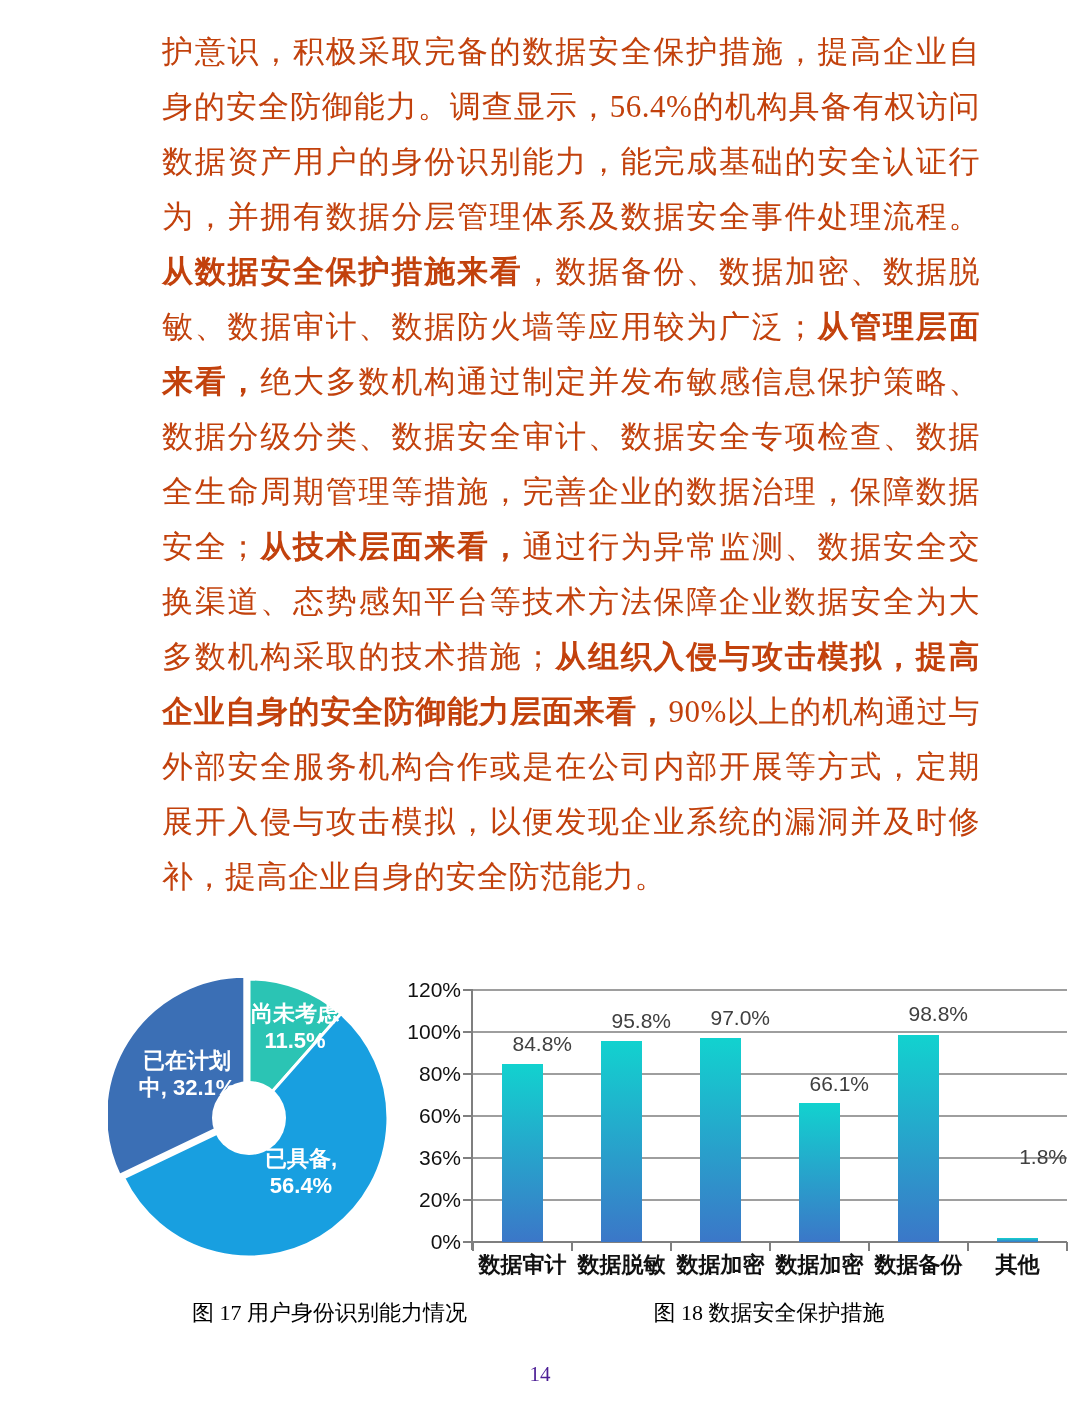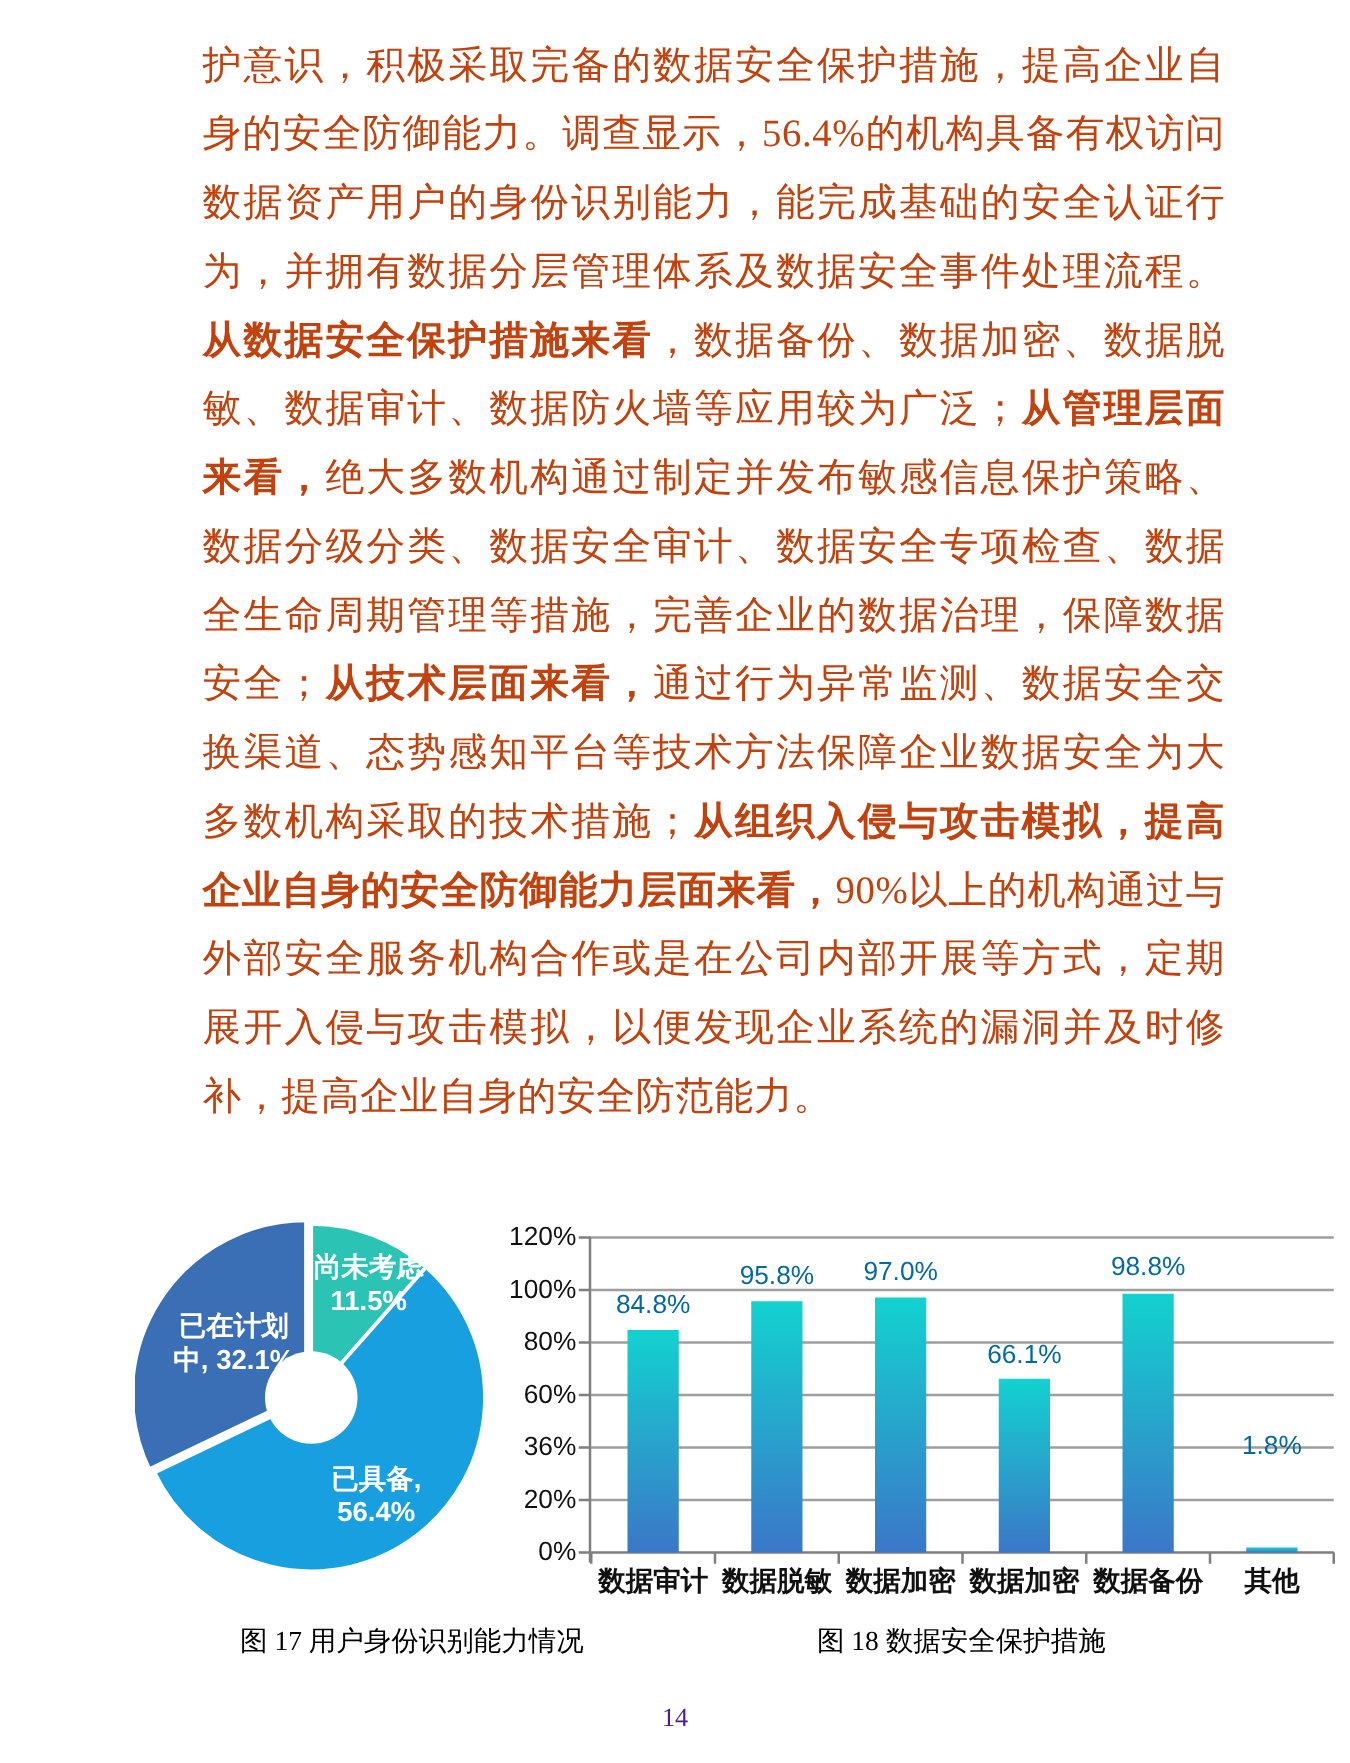--- a/index.html
+++ b/index.html
@@ -32,23 +32,23 @@
   .y-axis-line{position:absolute;left:-2px;top:0;width:2px;height:260px;background:#7f7f7f;}
   .y-tick{position:absolute;left:-10px;width:10px;height:2px;background:#7f7f7f;}
   .x-tick{position:absolute;top:252px;width:2px;height:9px;background:#7f7f7f;}
   .y-label{
     position:absolute;left:-82px;width:70px;text-align:right;
     font-family:"Liberation Sans","DejaVu Sans",sans-serif;
     font-size:21px;color:#111;
   }
   .bar{position:absolute;bottom:0;width:41px;}
   .bar-label{
-    position:absolute;width:99px;text-align:center;
+    position:absolute;width:99px;text-align:right;
     font-family:"Liberation Sans","DejaVu Sans",sans-serif;
-    font-size:21px;color:#0369a1;white-space:nowrap;
+    font-size:21px;color:#404040;white-space:nowrap;
   }
   .x-label{
     position:absolute;top:260px;width:99px;text-align:center;
     font-family:"Liberation Sans","DejaVu Sans",sans-serif;
     font-weight:bold;font-size:22px;color:#111;white-space:nowrap;
   }
 
   
   .caption{
     position:absolute;font-size:22px;color:#000;white-space:nowrap;
@@ -71,21 +71,21 @@
   <svg id="pie-svg" width="284" height="286" viewBox="0 0 284 286">
       <path d="M 141 142 L 141.0 3.0 A 139 139 0 0 1 232.9 37.7 Z" fill="#2BC4B4" stroke="#ffffff" stroke-width="3"></path>
       <path d="M 141 142 L 232.9 37.7 A 139 139 0 1 1 15.6 202.0 Z" fill="#189FE0" stroke="#ffffff" stroke-width="3"></path>
       <path d="M 141 142 L 15.6 202.0 A 139 139 0 0 1 141.0 3.0 Z" fill="#3B6FB5" stroke="#ffffff" stroke-width="3" transform="translate(-4.2,-2.7)"></path>
       <circle cx="141" cy="142" r="37" fill="#ffffff"></circle>
     </svg>
 <div class="pie-label" style="left: 187px; top: 51px;">
       <div>尚未考虑</div>
       <div>11.5%</div>
     </div>
-    <div class="pie-label" style="left: 193px; top: 220px;">
+    <div class="pie-label" style="left: 193px; top: 196px;">
       <div>已具备,</div>
       <div>56.4%</div>
     </div>
     <div class="pie-label" style="left: 79px; top: 98px;">
       <div>已在计划</div>
       <div>中, 32.1%</div>
     </div>
   </div>
 
 <div class="bar-plot" id="bar-chart">

